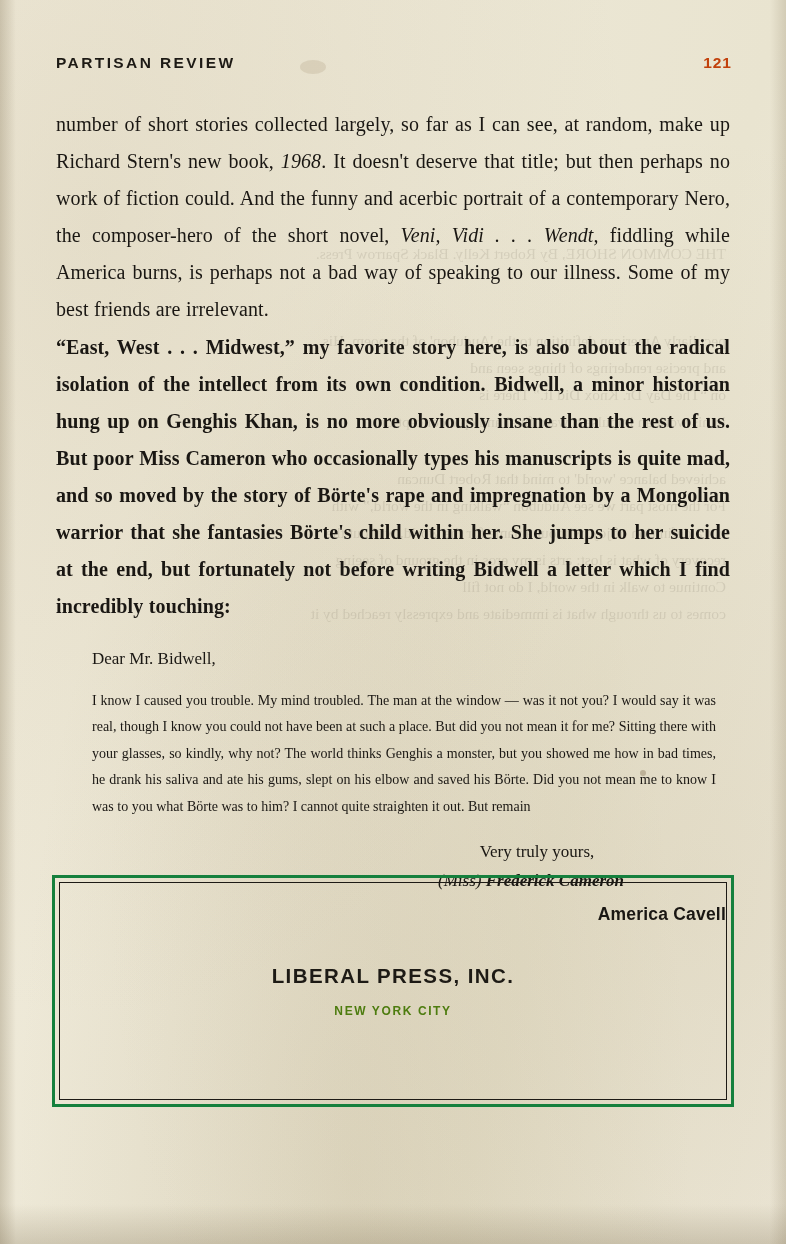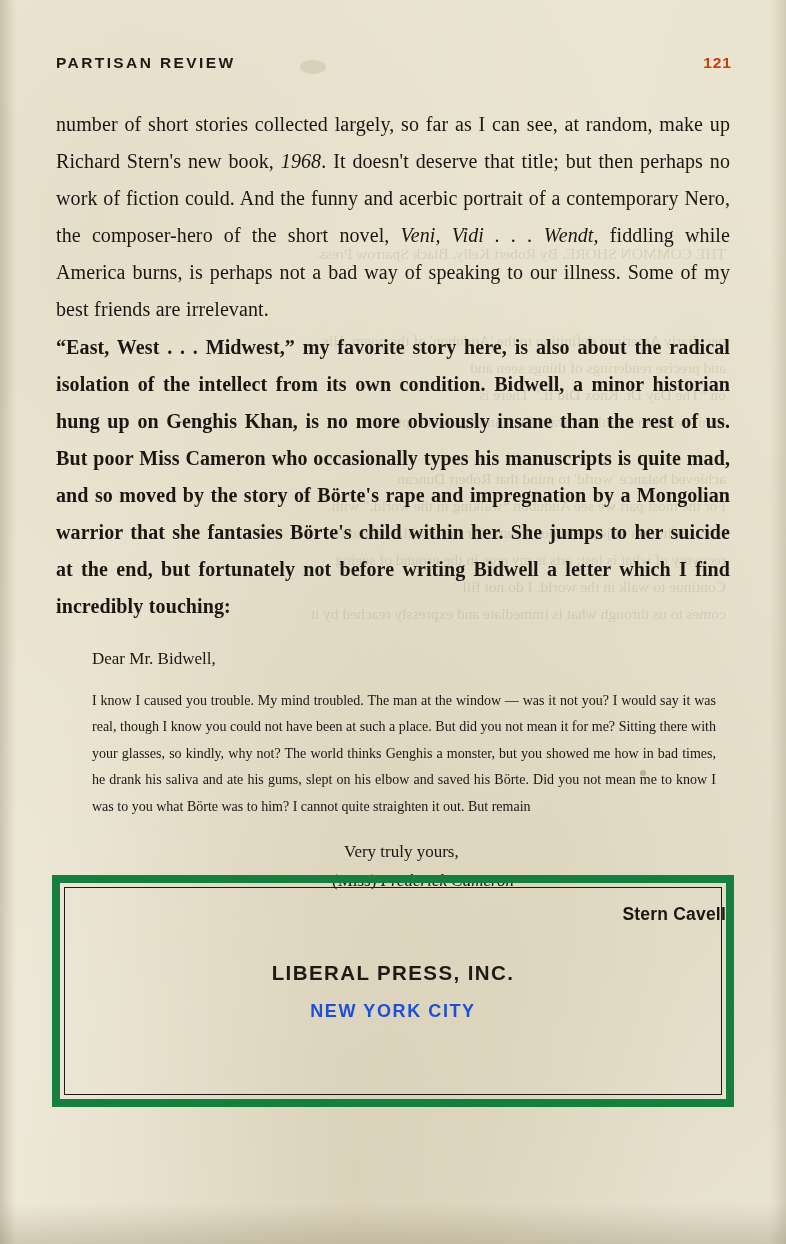--- a/index.html
+++ b/index.html
@@ -96,53 +96,55 @@
   }
   .letter .ltext {
     font-size: 14px;
     line-height: 26.4px;
     text-align: justify;
     margin: 0;
   }
   .closing {
     margin-top: 18px;
     padding-left: 36px;
+    text-align: center;
   }
   .closing .line1 {
     font-size: 17px;
     line-height: 28px;
     padding-left: 252px;
   }
   .closing .line2 {
     font-size: 17px;
     line-height: 30px;
     padding-left: 240px;
   }
   .closing .line2 .name {
     font-style: italic;
-    font-weight: 400;
+    font-weight: 700;
   }
   .closing .line2 .miss {
+    font-style: italic;
   }
   .byline {
     margin-top: 8px;
     text-align: right;
     padding-right: 4px;
     font-family: "Liberation Sans", sans-serif;
     font-weight: 700;
     font-size: 17.5px;
     letter-spacing: 0.2px;
   }
   .ad-box {
     position: absolute;
     left: 52px;
     right: 52px;
     top: 875px;
     height: 232px;
-    border: 8px solid #15803d;
+    border: 3px solid #15803d;
     box-sizing: border-box;
     padding: 4px;
   }
   .ad-inner {
     border: 1px solid #1d1a15;
     height: 100%;
     box-sizing: border-box;
     display: flex;
     flex-direction: column;
     align-items: center;
@@ -152,23 +154,23 @@
   .ad-name {
     font-family: "Liberation Sans", sans-serif;
     font-weight: 700;
     font-size: 20.5px;
     letter-spacing: 1.4px;
     color: #1d1a15;
   }
   .ad-city {
     font-family: "Liberation Sans", sans-serif;
     font-weight: 700;
-    font-size: 18px;
+    font-size: 12px;
     letter-spacing: 1.6px;
-    color: #1d4ed8;
+    color: #4d7c0f;
   }
   .edge-shadow {
     position: absolute;
     top: 0;
     bottom: 0;
     left: 0;
     width: 16px;
     background: linear-gradient(to right, rgba(120,105,75,0.28), rgba(120,105,75,0));
     pointer-events: none;
   }
@@ -229,21 +231,21 @@
       <p class="salutation">Dear Mr. Bidwell,</p>
       <p class="ltext">I know I caused you trouble. My mind troubled. The man at the window — was it not you? I would say it was real, though I know you could not have been at such a place. But did you not mean it for me? Sitting there with your glasses, so kindly, why not? The world thinks Genghis a monster, but you showed me how in bad times, he drank his saliva and ate his gums, slept on his elbow and saved his Börte. Did you not mean me to know I was to you what Börte was to him? I cannot quite straighten it out. But remain</p>
     </div>
 
     <div class="closing">
       <div class="line1">Very truly yours,</div>
       <div class="line2"><span class="miss">(Miss)</span> <span class="name">Frederick Cameron</span></div>
     </div>
 
 
-    <div class="byline">Stern Cavell</div>
+    <div class="byline">America Cavell</div>
 
   </div>
 
   <div class="ad-box">
     <div class="ad-inner">
       <div class="ad-name">LIBERAL PRESS, INC.</div>
       <div class="ad-city">NEW YORK CITY</div>
     </div>
   </div>
 

